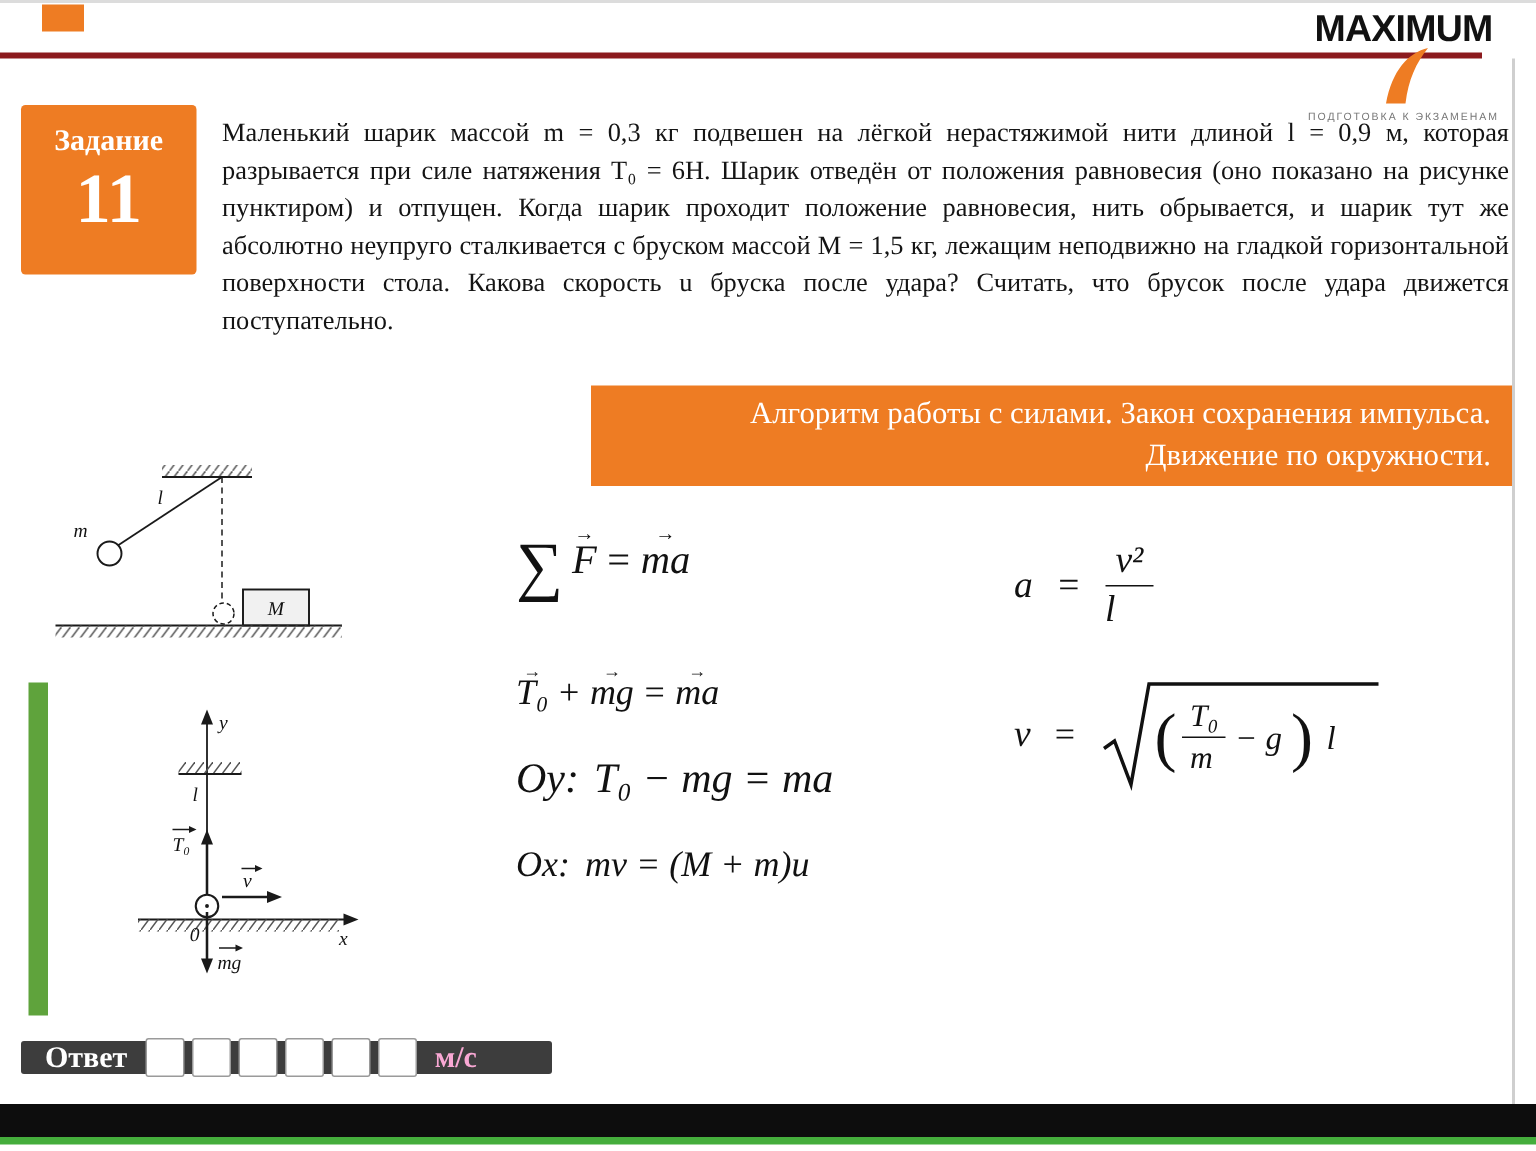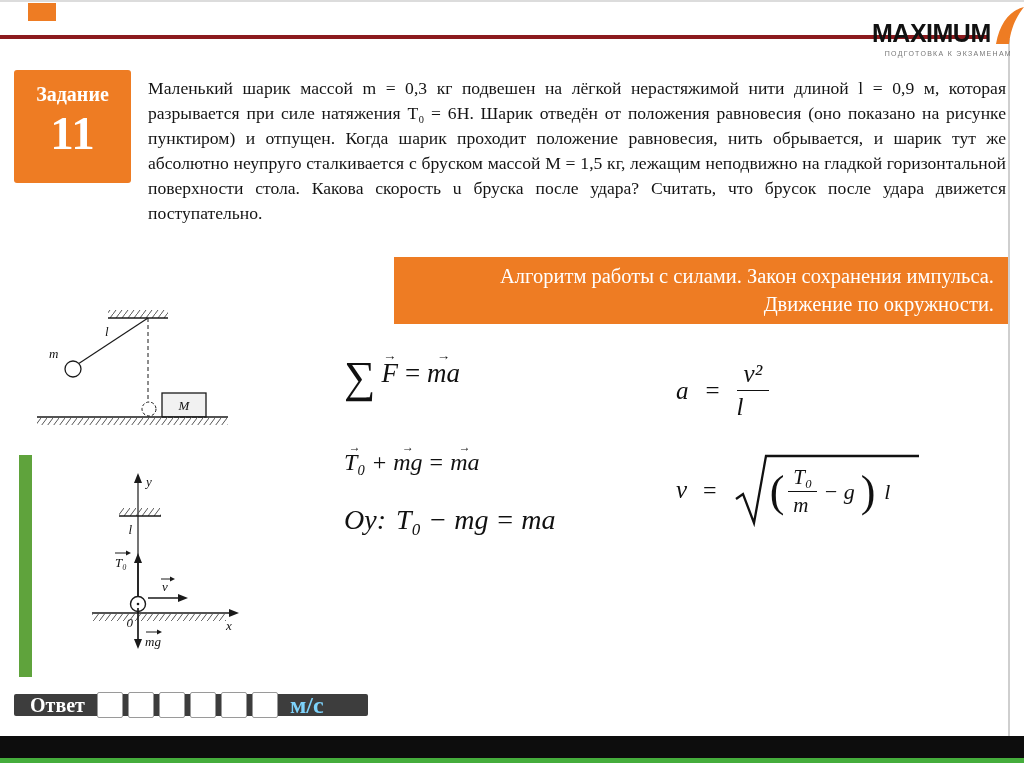--- a/index.html
+++ b/index.html
@@ -12,21 +12,21 @@
     font-family: "Liberation Serif", serif;
     color: #1a1a1a;
   }
   
   .top-edge   { position: absolute; left: 0; top: 0; width: 1024px; height: 2px; background: #dcdcdc; }
   .orange-chip{ position: absolute; left: 28px; top: 3px; width: 28px; height: 18px; background: var(--orange, #ee7c23); }
   .top-line   { position: absolute; left: 0; top: 35px; width: 988px; height: 4px; background: var(--dark-red, #8c1a1e); }
   .right-edge { position: absolute; left: 1008px; top: 39px; width: 2px; height: 697px; background: #cfcfcf; }
 
   .logo { position: absolute; left: 872px; top: 7px; z-index: 3; text-align: center; }
-  .logo-row { display: flex; align-items: flex-end; }
+  .logo-row { display: flex; align-items: center; flex-direction: column; }
   .logo-text {
     font-family: "Liberation Sans", sans-serif;
     font-weight: 800; font-size: 25px; letter-spacing: -0.5px; color: #111; line-height: 1;
   }
   .swoosh { margin-left: 2px; margin-top: -3px; }
   .tagline {
     margin-top: 4px;
     font-family: "Liberation Sans", sans-serif;
     font-size: 7px; letter-spacing: 1.3px; color: #777; white-space: nowrap;
   }
@@ -100,21 +100,21 @@
 
   
   .answer-bar {
     position: absolute; left: 14px; top: 694px; width: 354px; height: 22px;
     background: var(--answer-bar, #3d3d3d); border-radius: 2px;
     display: flex; align-items: center; gap: 12px; padding-left: 16px; box-sizing: border-box;
   }
   .answer-label { color: #fff; font-size: 20px; font-weight: 700; }
   .answer-cells { display: flex; gap: 5px; }
   .cell { width: 26px; height: 26px; background: #fff; border: 1px solid #9a9a9a; border-radius: 2px; box-sizing: border-box; }
-  .answer-unit { color: #7dd3fc; font-size: 24px; font-weight: 700; }
+  .answer-unit { color: #f9a8d4; font-size: 20px; font-weight: 700; }
 
   
   .bottom-bar   { position: absolute; left: 0; top: 736px; width: 1024px; height: 22px; background: #0d0d0d; }
   .bottom-green { position: absolute; left: 0; top: 758px; width: 1024px; height: 5px; background: var(--bottom-green, #45ad3c); }
 </style>
 </head>
 <body>
 
 <div class="slide">
 
@@ -215,20 +215,23 @@
   </div>
 
   <div class="math f-vectors">
     <span class="vec"><span class="arrow">→</span><span>T₀</span></span><span class="op">+</span><span class="vec"><span class="arrow">→</span><span>mg</span></span><span class="op">=</span><span class="vec"><span class="arrow">→</span><span>ma</span></span>
   </div>
 
   <div class="math f-oy">
     <span class="axis-label">Oy:</span><span>T₀ − mg = ma</span>
   </div>
 
+  <div class="math f-ox">
+    <span class="axis-label">Ox:</span><span>mv = (M + m)u</span>
+  </div>
 
   <div class="math f-centripetal">
     <span>a</span>
     <span class="op">=</span>
     <span class="frac">
       <span class="num">v²</span>
       <span class="den">l</span>
     </span>
   </div>
 

